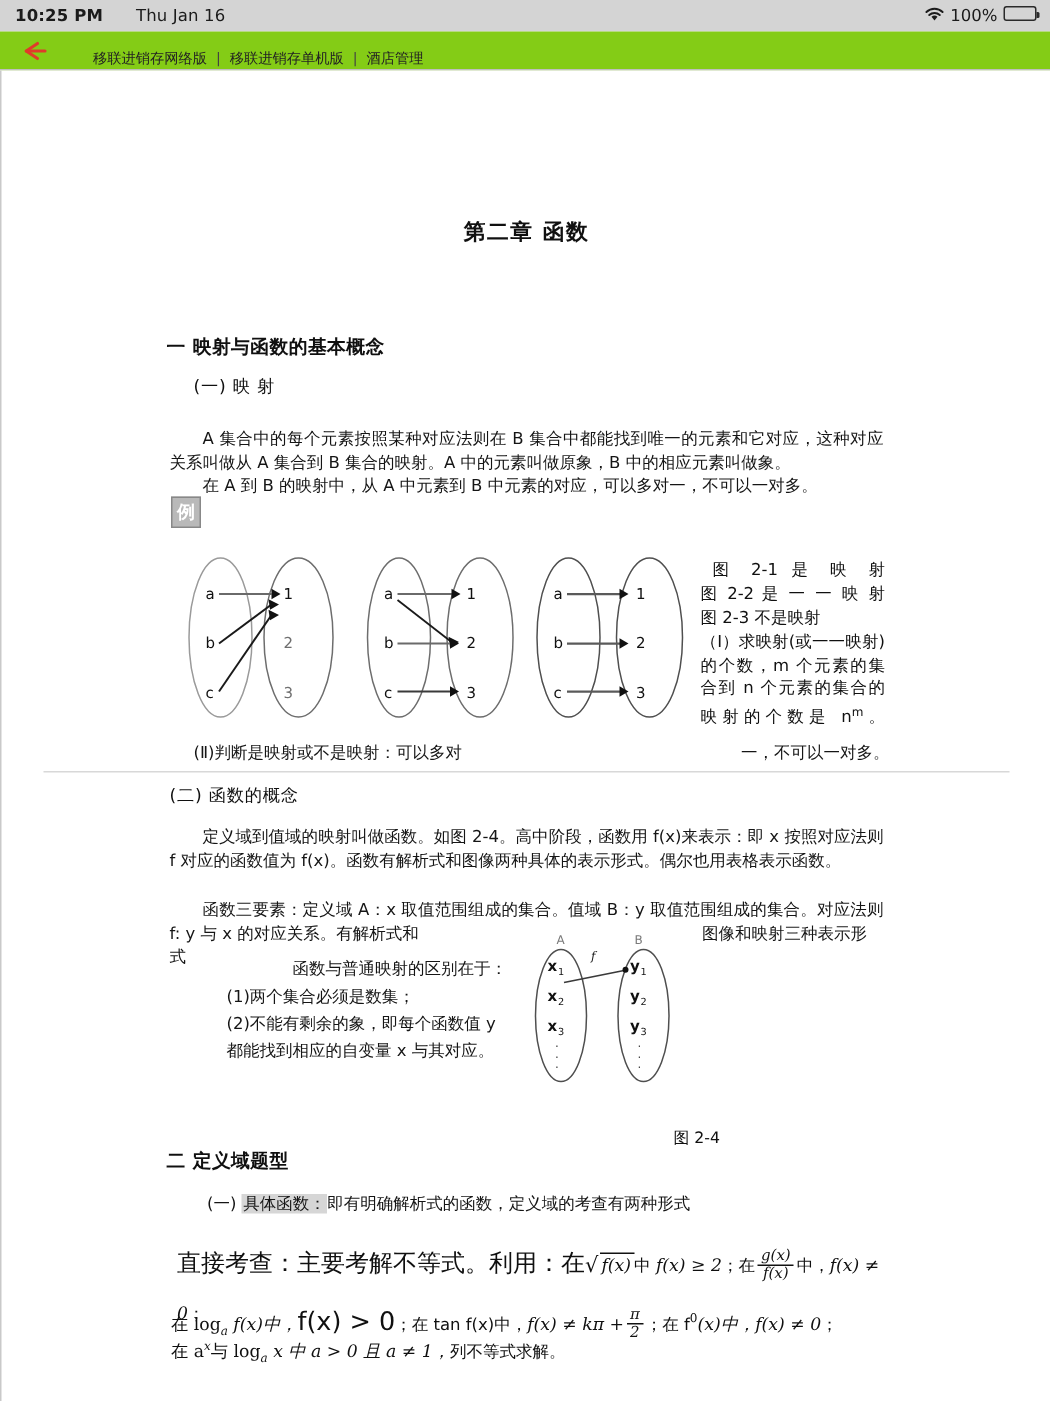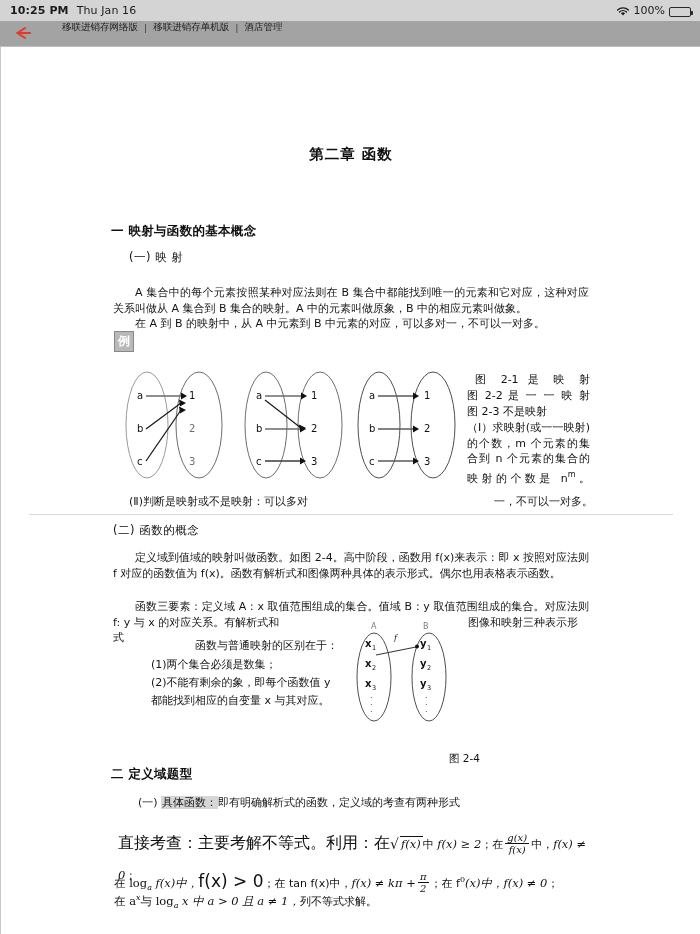--- a/index.html
+++ b/index.html
@@ -13,44 +13,44 @@
   
   #status-bar {
     height: 21px;
     background: #d4d4d4;
     display: flex;
     align-items: center;
     padding: 0 9px 0 10px;
     font-size: 11px;
     color: #1b1b1b;
   }
-  #status-left { display: flex; align-items: center; gap: 8px; }
-  #status-right { margin-left: auto; display: flex; align-items: flex-end; gap: 4px; }
+  #status-left { display: flex; align-items: center; gap: 22px; }
+  #status-right { margin-left: auto; display: flex; align-items: flex-start; gap: 4px; }
   .status-time { font-weight: 600; letter-spacing: 0.1px; }
   .status-date { letter-spacing: 0.1px; }
   .battery-pct { font-size: 11px; }
   .battery-shell {
     width: 22px; height: 10px;
     border: 1px solid #2a2a2a;
     border-radius: 2px;
     position: relative;
     padding: 1px;
   }
   .battery-fill { height: 100%; background: #1b1b1b; border-radius: 1px; }
   .battery-shell:after {
     content: ""; position: absolute; right: -3px; top: 3px;
     width: 2px; height: 4px; background: #2a2a2a; border-radius: 0 1px 1px 0;
   }
 
   
   #toolbar {
     height: 26px;
-    background: #a3a3a3;
+    background: #84cc16;
     display: flex;
-    align-items: flex-start;
+    align-items: flex-end;
     padding-left: 8px;
     border-bottom: 1px solid #bfbfbf;
   }
   #back-button {
     width: 34px; height: 24px;
     display: flex; align-items: center; justify-content: center;
     cursor: pointer;
   }
   #tab-strip {
     display: flex; align-items: center;

